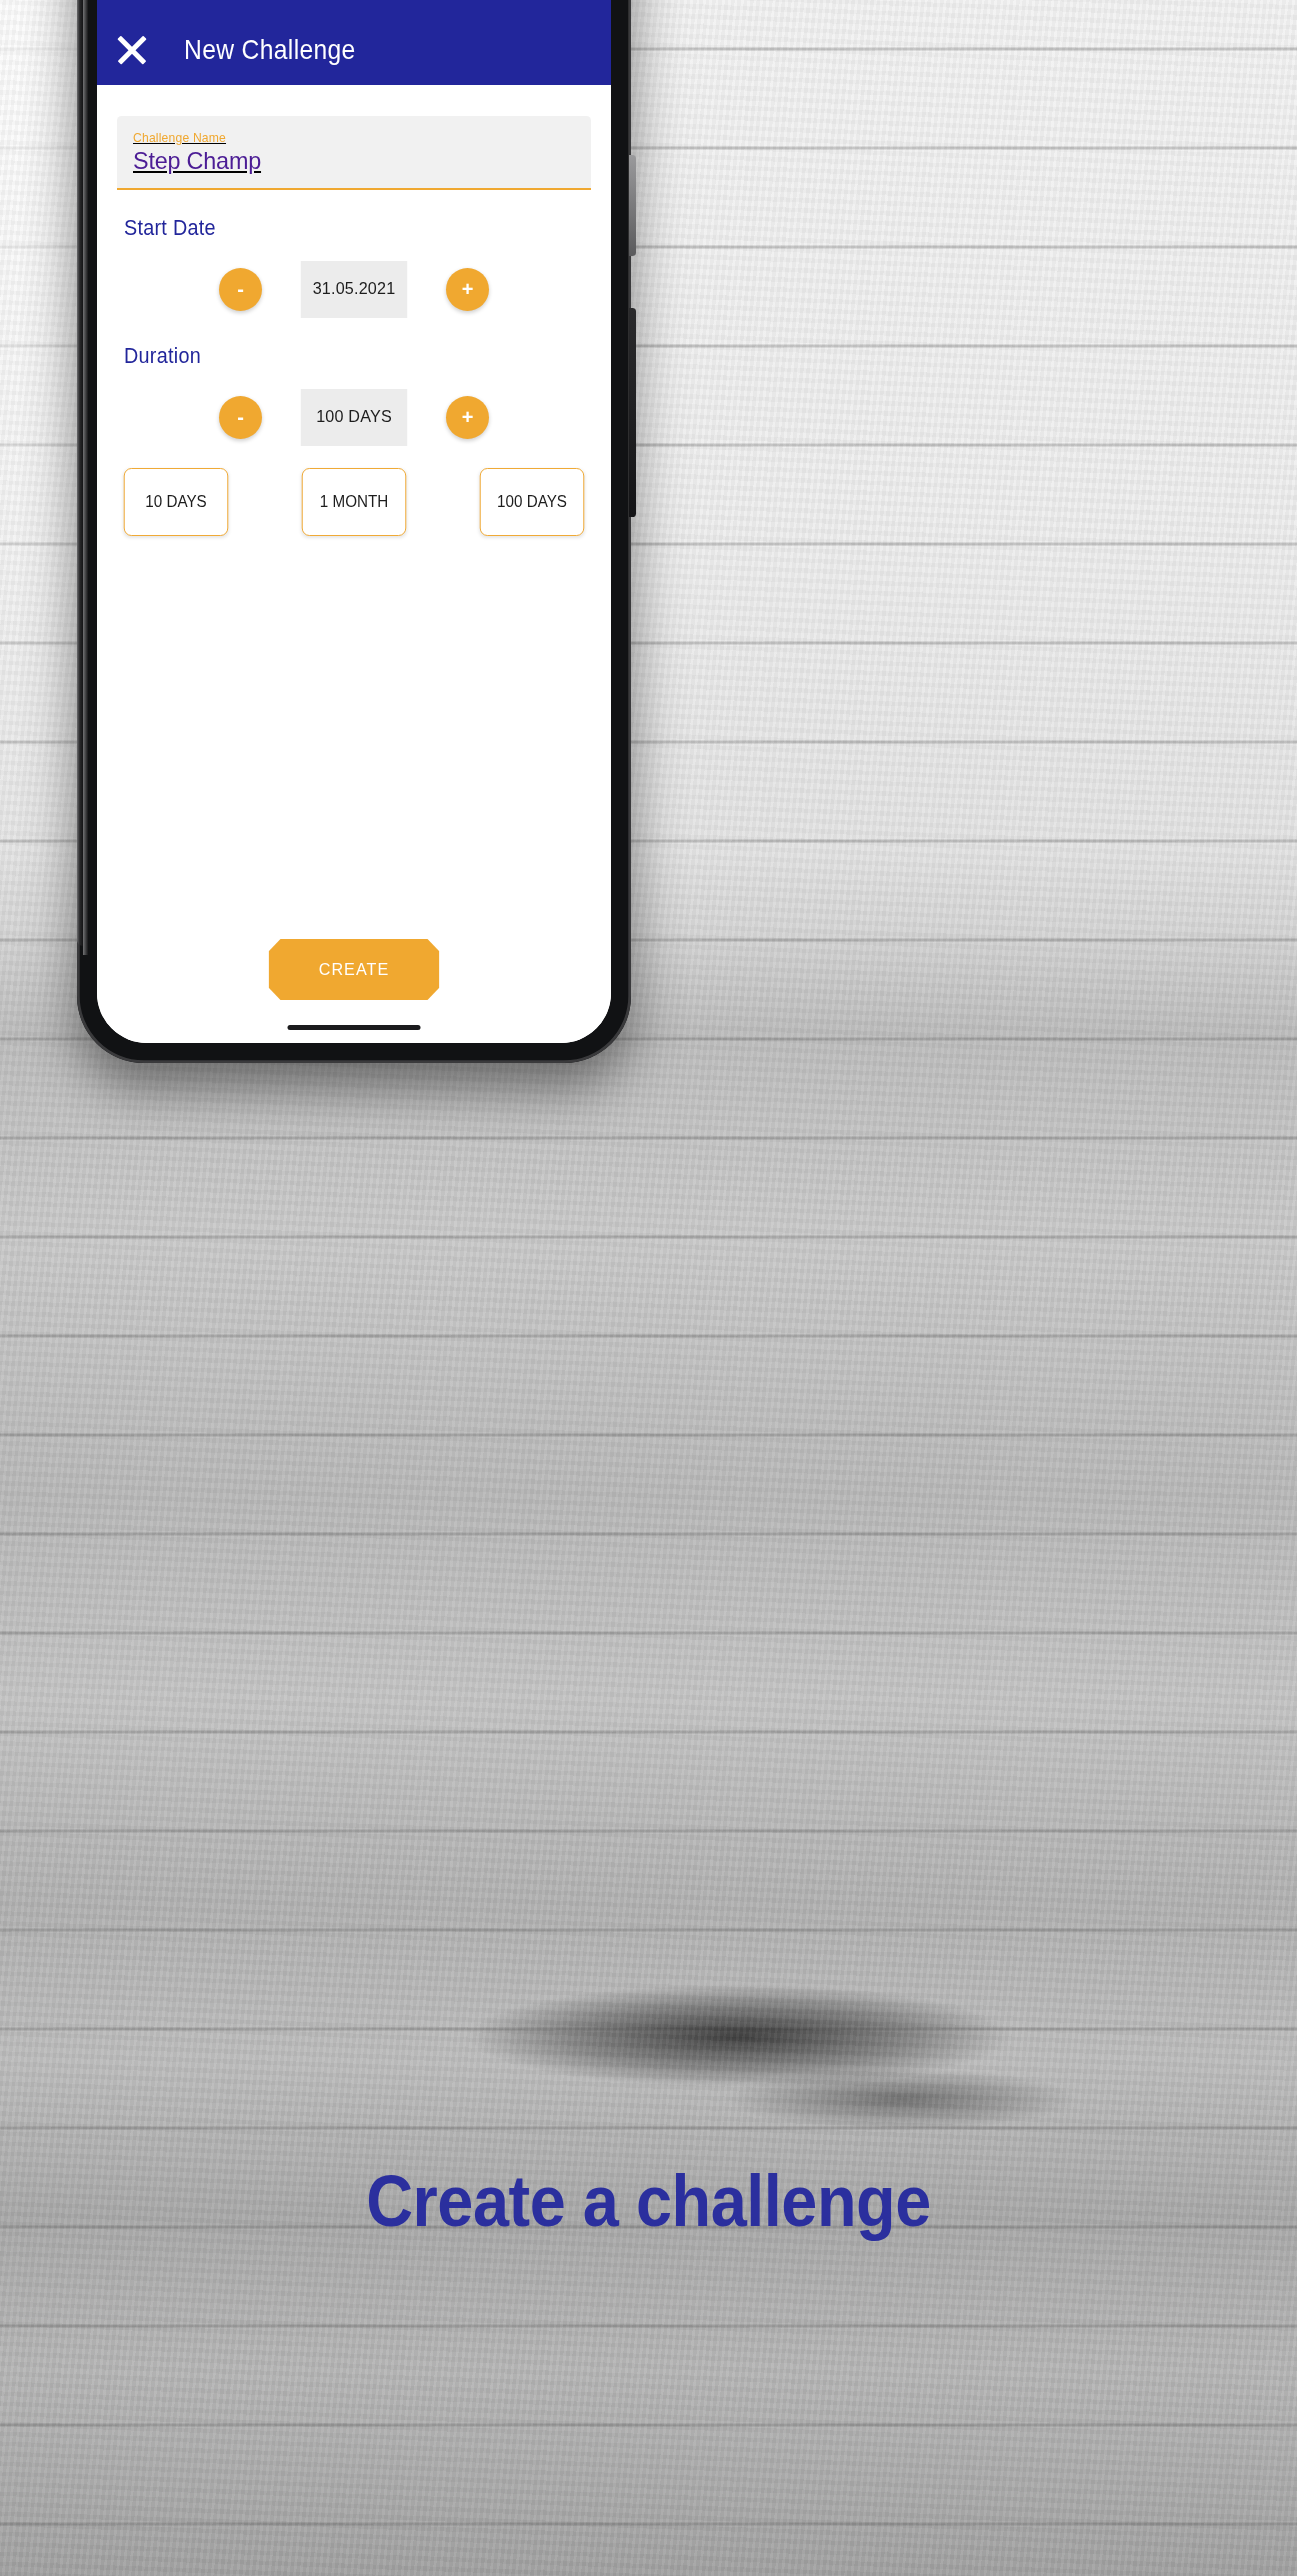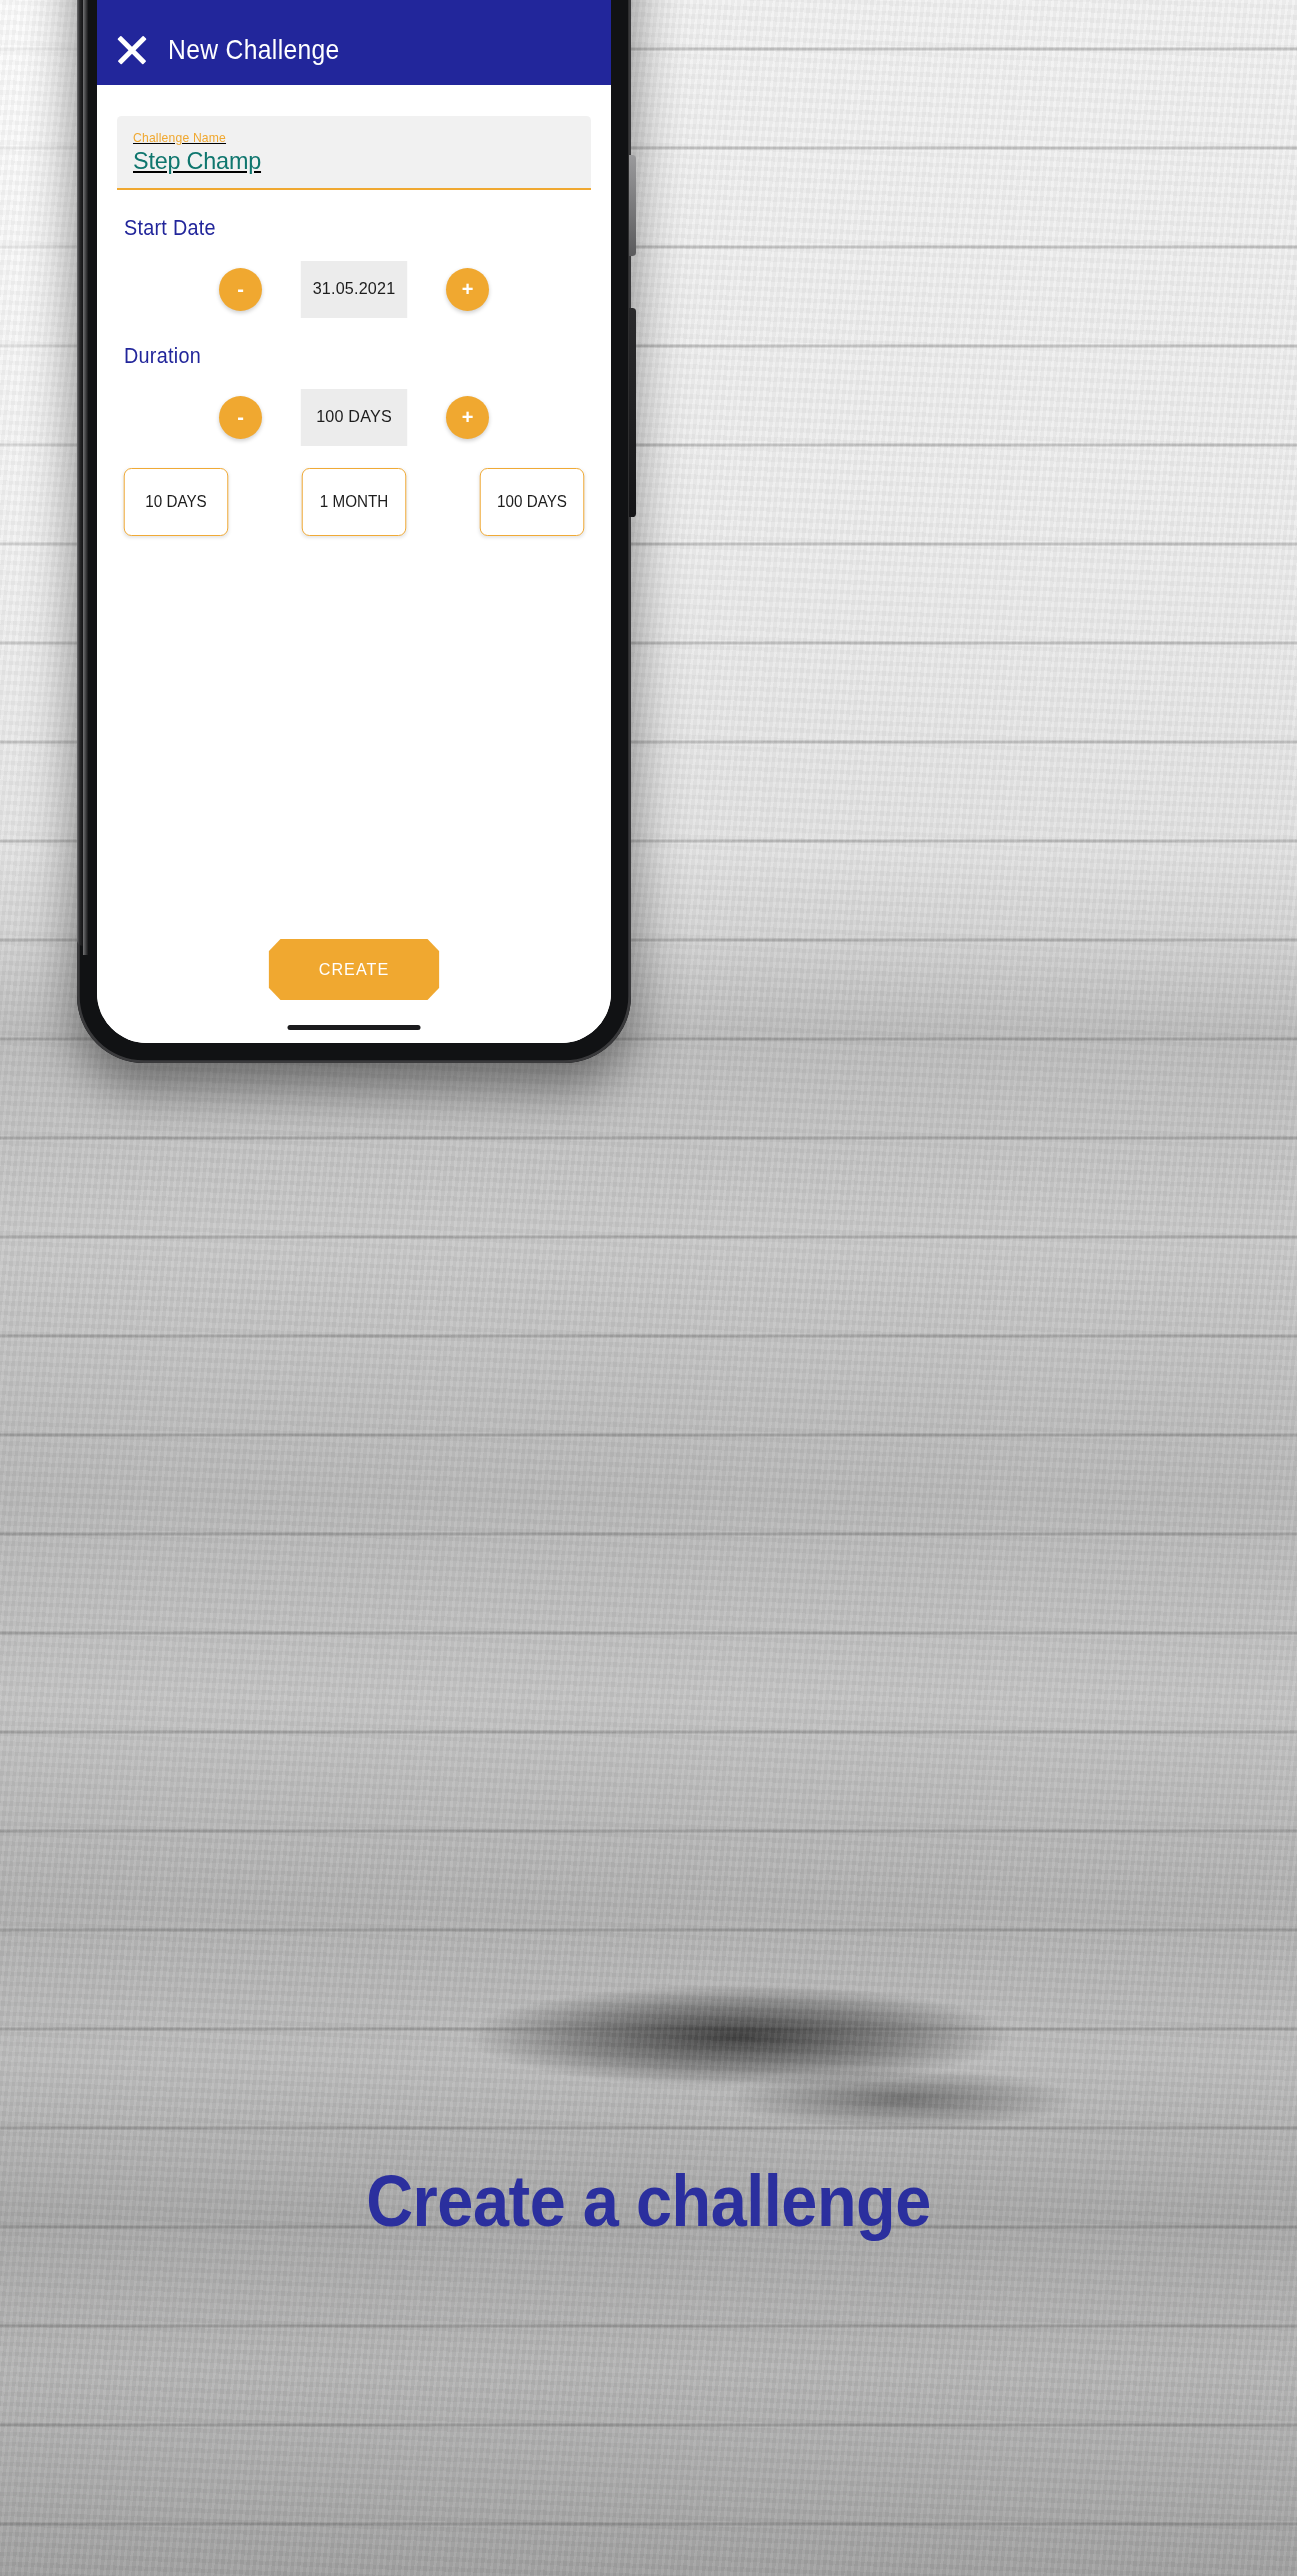--- a/index.html
+++ b/index.html
@@ -119,21 +119,21 @@
     height: 200px;
     flex: 0 0 auto;
     display: flex;
     align-items: flex-end;
     padding: 0 0 16px 0;
   }
   .header-row {
     display: flex;
     align-items: center;
     padding-left: 16px;
-    gap: 17px;
+    gap: 33px;
   }
   .close-icon {
     width: 38px;
     height: 38px;
     position: relative;
     flex: 0 0 auto;
     cursor: pointer;
   }
   .close-icon span {
     position: absolute;
@@ -178,21 +178,21 @@
   }
   .name-label {
     color: #f0a830;
     font-size: 13.5px;
     font-family: "Liberation Sans Narrow", "Liberation Sans", sans-serif;
     transform: scaleX(.9);
     transform-origin: left center;
     letter-spacing: 0.2px;
   }
   .name-value {
-    color: #0f766e;
+    color: #4c1d95;
     font-size: 23.4px;
     margin-top: 3.6px;
     letter-spacing: -0.2px;
   }
 
   
   .section-label {
     color: #22269b;
     font-size: 22.5px;
     font-family: "Liberation Sans Narrow", "Liberation Sans", sans-serif;

